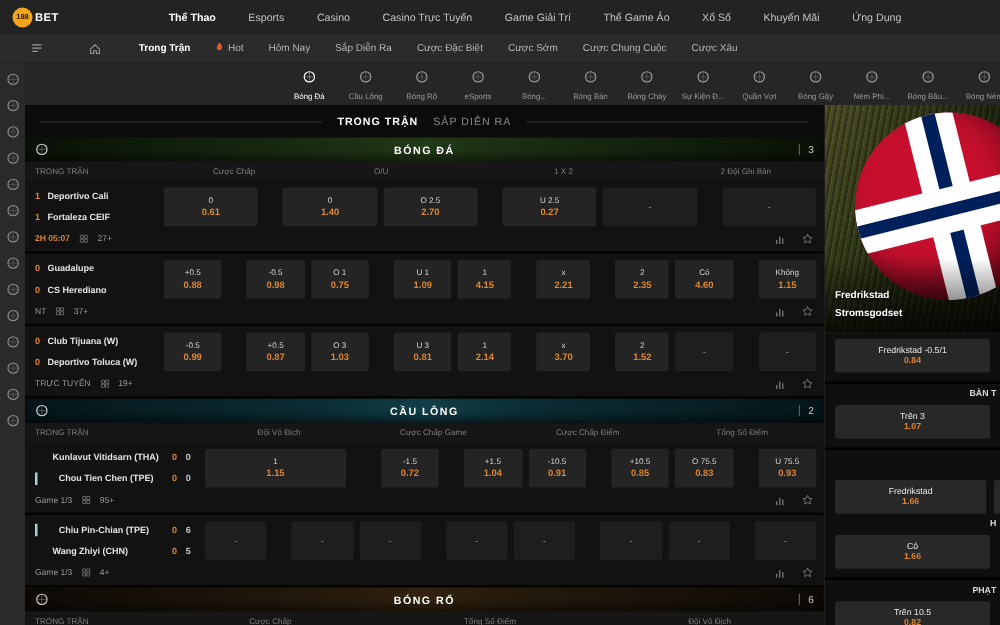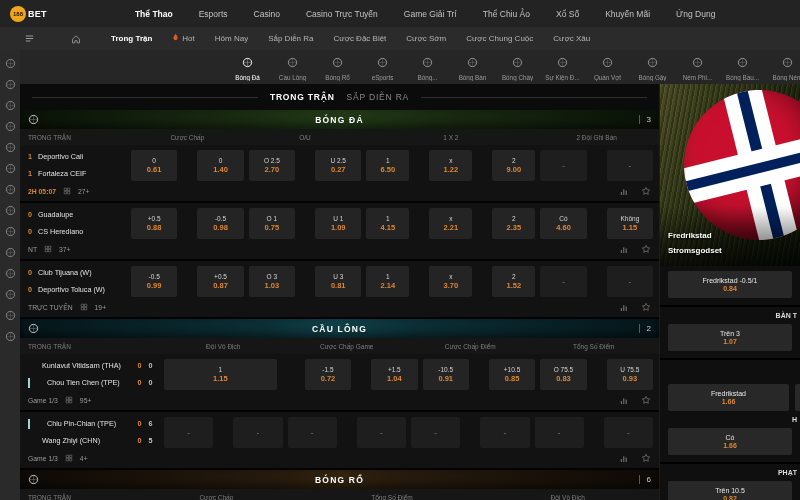--- a/index.html
+++ b/index.html
@@ -71,21 +71,21 @@
 
   
   .match{background:#121212;border-bottom:2px solid #030303;padding:4px 0 2px;flex-shrink:0;}
   .match-row{display:flex;align-items:stretch;}
   .team-col{width:95px;padding-left:8px;display:flex;flex-direction:column;
     justify-content:space-around;gap:2px;flex-shrink:0;}
   .sec-badminton .team-col{width:128px;}
   .team-line{display:flex;align-items:center;font-size:7.2px;color:#e6e6e6;line-height:8.5px;min-height:15px;}
   .team-line .serve{width:2px;height:10px;background:#9fd7d0;margin-right:3px;flex-shrink:0;}
   .team-line .score-l{color:#dd8733;font-weight:bold;width:10px;flex-shrink:0;}
-  .team-line .tname{font-weight:normal;color:#e3e3e3;}
+  .team-line .tname{font-weight:bold;color:#e3e3e3;}
   .sec-badminton .tname{flex:1;padding-right:4px;padding-left:14px;}
   .team-line .score-r{width:11px;text-align:center;font-weight:bold;flex-shrink:0;}
   .team-line .score-r.c1{color:#dd8733;}
   .team-line .score-r.c2{color:#c5c5c5;}
 
   .odds-area{flex:1;display:flex;padding:1px 6px 1px 8px;align-items:center;}
   .ogroup{display:flex;gap:20px;margin-left:5px;}
   .ogroup:first-child{margin-left:0;}
   .obox{flex:1;background:#242424;border-radius:2px;height:31px;display:flex;flex-direction:column;
     align-items:center;justify-content:center;cursor:pointer;min-width:0;}
@@ -140,21 +140,21 @@
     <div class="logo">
       <span class="logo-circle">188</span>
       <span class="logo-text">BET</span>
     </div>
     <ul id="topnav-items">
         <li class="active">Thể Thao</li>
         <li>Esports</li>
         <li>Casino</li>
         <li>Casino Trực Tuyến</li>
         <li>Game Giải Trí</li>
-        <li>Thể Chiu Ảo</li>
+        <li>Thể Game Ảo</li>
         <li>Xổ Số</li>
         <li>Khuyến Mãi</li>
         <li>Ứng Dụng</li>
       </ul>
   </header>
 
   <nav class="subnav">
     <span class="nav-ic burger" id="burger-ic">
         <svg viewBox="0 0 12 12" width="11" height="11">
           <path d="M2 3.2h8M2 6h8M2 8.8h5" stroke="currentColor" stroke-width="1.1" fill="none"></path>
@@ -412,34 +412,20 @@
                       <div class="ogroup" style="flex: 2 1 0%;">
                         <div class="obox">
                           <span class="ol">O 2.5</span>
                           <span class="ov">2.70</span>
                         </div>
                         <div class="obox">
                           <span class="ol">U 2.5</span>
                           <span class="ov">0.27</span>
                         </div>
                       </div>
-                      <div class="ogroup" style="flex: 3 1 0%;">
-                        <div class="obox">
-                          <span class="ol">1</span>
-                          <span class="ov">6.50</span>
-                        </div>
-                        <div class="obox">
-                          <span class="ol">x</span>
-                          <span class="ov">1.22</span>
-                        </div>
-                        <div class="obox">
-                          <span class="ol">2</span>
-                          <span class="ov">9.00</span>
-                        </div>
-                      </div>
                       <div class="ogroup" style="flex: 2 1 0%;">
                         <div class="obox dash">
                           <span class="od">-</span>
                         </div>
                         <div class="obox dash">
                           <span class="od">-</span>
                         </div>
                       </div>
                     </div>
                   </div>

